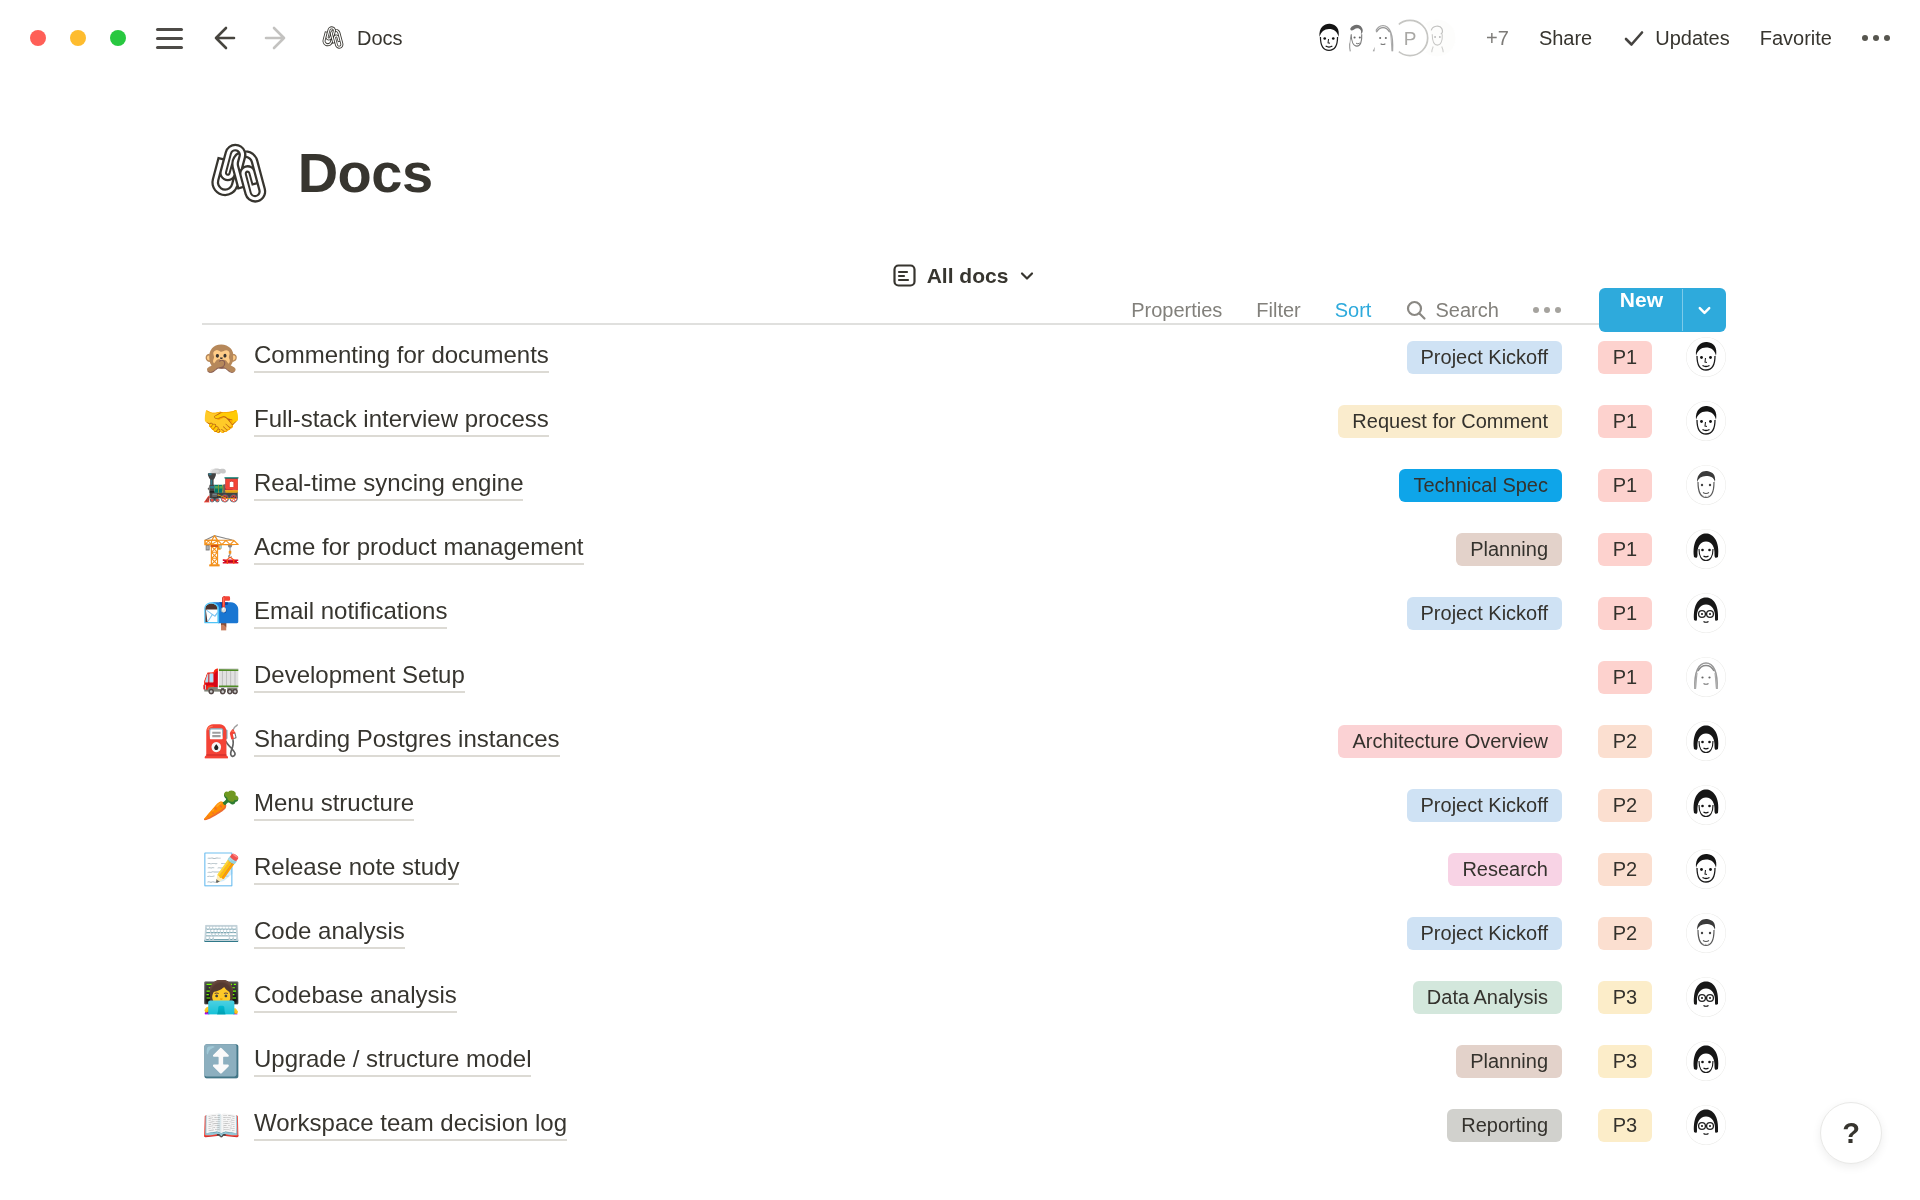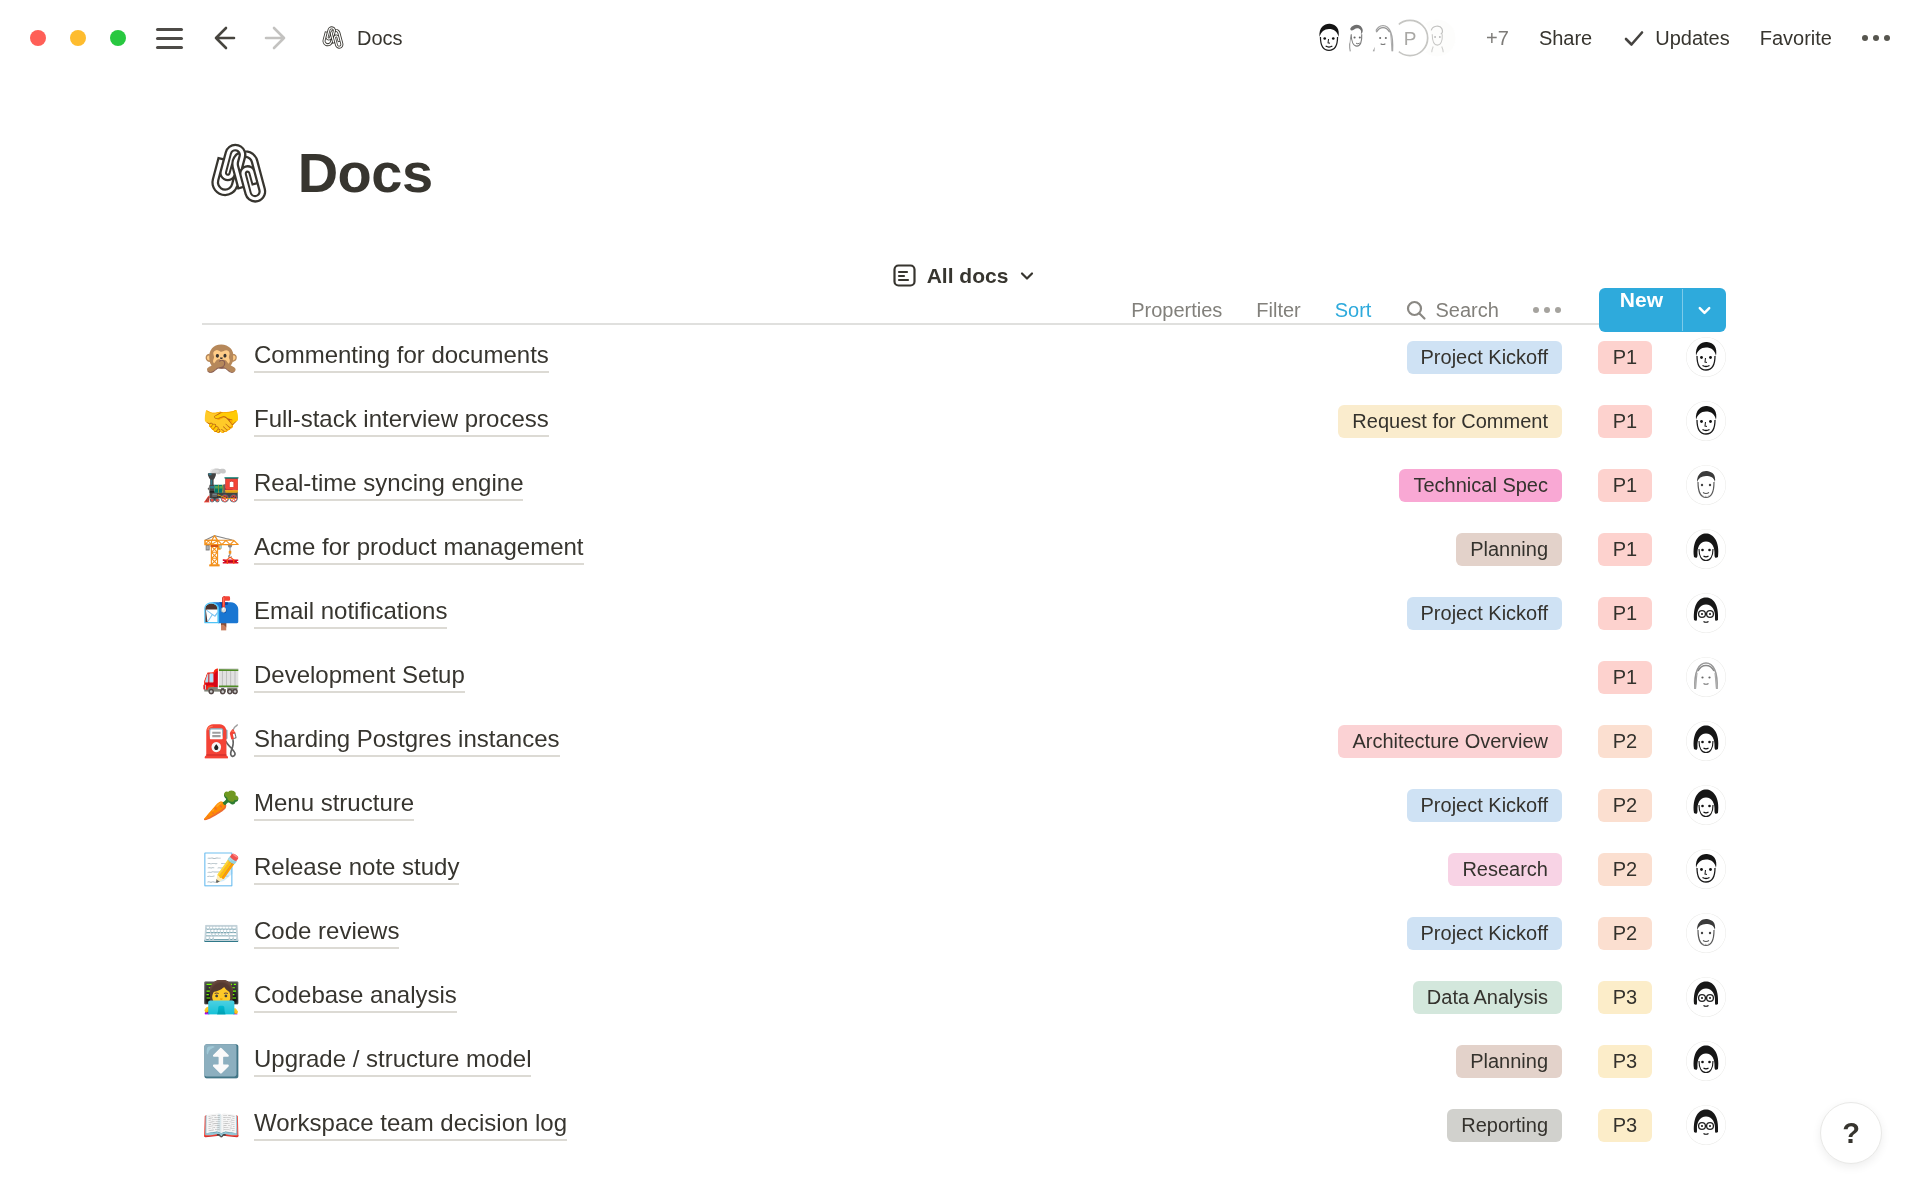--- a/index.html
+++ b/index.html
@@ -256,21 +256,21 @@
               <circle cx="24.5" cy="20.5" r="1.4" fill="#111"></circle>
               <path d="M19.5 21 L19 25 L21 25.5" fill="none" stroke="#222" stroke-width="1.1"></path>
               <path d="M16.5 28.5 Q20 30.5 23.5 28.5" fill="none" stroke="#111" stroke-width="1.3"></path>
             </svg>
           </span>
   </div>
 
   <div class="doc-row">
     <span class="cell-emoji">🚂</span>
     <span class="cell-title">Real-time syncing engine</span>
-    <span class="cell-tag" style="background: #f9a8d4; text-align: right;">Technical Spec</span>
+    <span class="cell-tag" style="background: #0ea5e9; text-align: right;">Technical Spec</span>
     <span class="cell-priority" style="background: rgb(253, 210, 206);">P1</span>
     <span class="cell-avatar">
             <svg viewBox="0 0 40 40">
               <circle cx="20" cy="20" r="19.5" fill="#fff"></circle>
               <path d="M11 17 C11 8 17 5.5 21 6 C27 6.8 30 10.5 29 17 C28 12.5 24.5 11 20 11 C15.5 11 12.5 13 11 17 Z" fill="#3b3b3b"></path>
               <path d="M12 17 C12 27 15 32.5 20 32.5 C25 32.5 28 27 28 17" fill="none" stroke="#5a5a5a" stroke-width="1.2"></path>
               <circle cx="16" cy="20" r="1.2" fill="#444"></circle>
               <circle cx="24" cy="20" r="1.2" fill="#444"></circle>
               <path d="M17 27.5 Q20 29.5 23 27.5" fill="none" stroke="#555" stroke-width="1.2"></path>
               <path d="M16 30.8 Q20 32 24 30.8" fill="none" stroke="#999" stroke-width="0.9" stroke-dasharray="1.5 1.5"></path>
@@ -379,21 +379,21 @@
               <circle cx="15.5" cy="20.5" r="1.4" fill="#111"></circle>
               <circle cx="24.5" cy="20.5" r="1.4" fill="#111"></circle>
               <path d="M19.5 21 L19 25 L21 25.5" fill="none" stroke="#222" stroke-width="1.1"></path>
               <path d="M16.5 28.5 Q20 30.5 23.5 28.5" fill="none" stroke="#111" stroke-width="1.3"></path>
             </svg>
           </span>
   </div>
 
   <div class="doc-row">
     <span class="cell-emoji">⌨️</span>
-    <span class="cell-title">Code reviews</span>
+    <span class="cell-title">Code analysis</span>
     <span class="cell-tag" style="background: rgb(207, 226, 244);">Project Kickoff</span>
     <span class="cell-priority" style="background: rgb(251, 223, 208);">P2</span>
     <span class="cell-avatar">
             <svg viewBox="0 0 40 40">
               <circle cx="20" cy="20" r="19.5" fill="#fff"></circle>
               <path d="M11 17 C11 8 17 5.5 21 6 C27 6.8 30 10.5 29 17 C28 12.5 24.5 11 20 11 C15.5 11 12.5 13 11 17 Z" fill="#3b3b3b"></path>
               <path d="M12 17 C12 27 15 32.5 20 32.5 C25 32.5 28 27 28 17" fill="none" stroke="#5a5a5a" stroke-width="1.2"></path>
               <circle cx="16" cy="20" r="1.2" fill="#444"></circle>
               <circle cx="24" cy="20" r="1.2" fill="#444"></circle>
               <path d="M17 27.5 Q20 29.5 23 27.5" fill="none" stroke="#555" stroke-width="1.2"></path>

